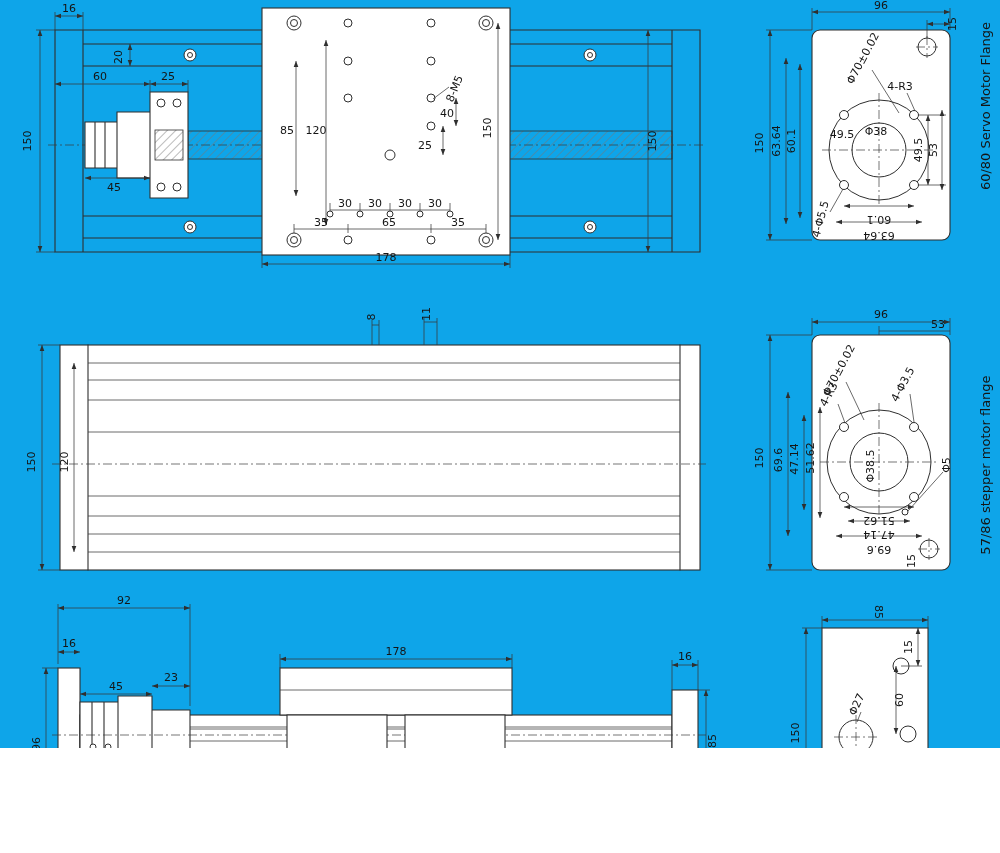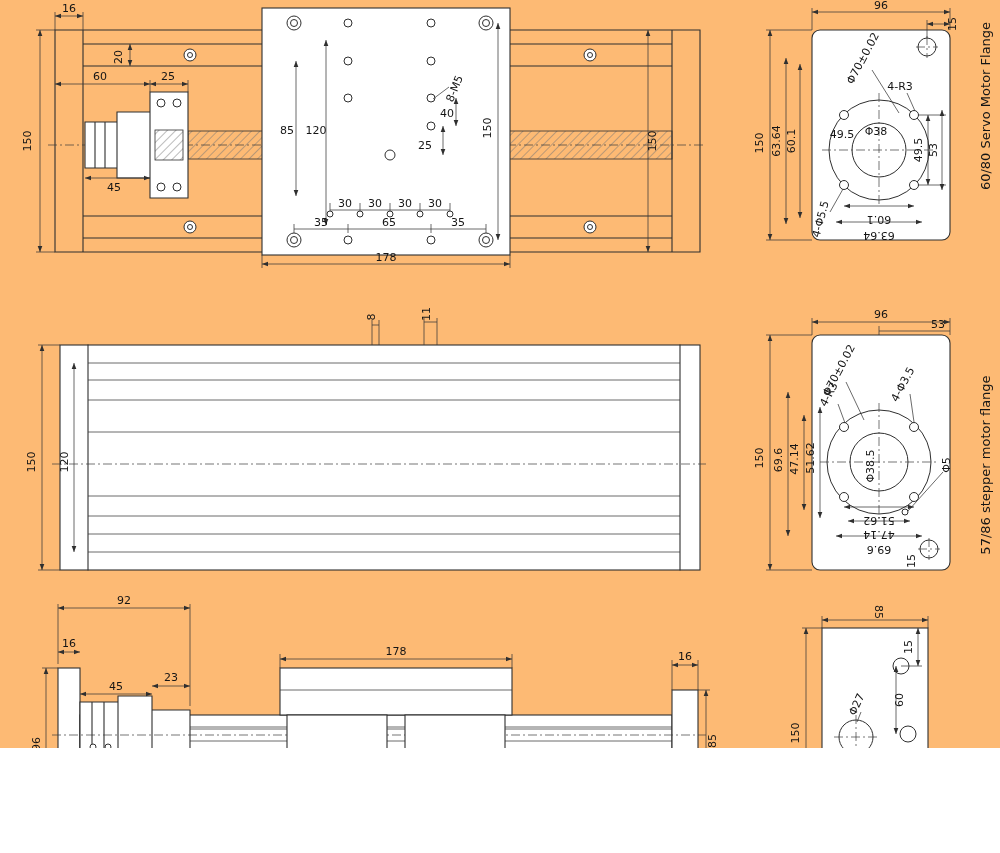--- a/index.html
+++ b/index.html
@@ -1,16 +1,16 @@
 <!DOCTYPE html>
 <html><head>
 <meta charset="utf-8">
 <style>
   html,body{margin:0;padding:0;background:#ffffff;}
-  .page{width:1000px;height:748px;position:relative;background:#fdba74;}
+  .page{width:1000px;height:748px;position:relative;background:#0ea5e9;}
   svg{display:block;}
   .ln{stroke:#2f2f2f;stroke-width:1.1;fill:none;stroke-linecap:square;}
   .lt{stroke:#3a3a3a;stroke-width:0.75;fill:none;}
   .dsh{stroke:#3a3a3a;stroke-width:0.7;fill:none;stroke-dasharray:9 3 2 3;}
   .wfill{fill:#ffffff;stroke:#2f2f2f;stroke-width:1.1;}
   .hole{fill:#ffffff;stroke:#2f2f2f;stroke-width:1;}
   .htch{fill:url(#hatch);stroke:#2f2f2f;stroke-width:0.8;}
   .t{font-family:"DejaVu Sans",sans-serif;font-size:11px;fill:#151515;text-anchor:middle;}
   .tt{font-size:13px;}
 </style>

